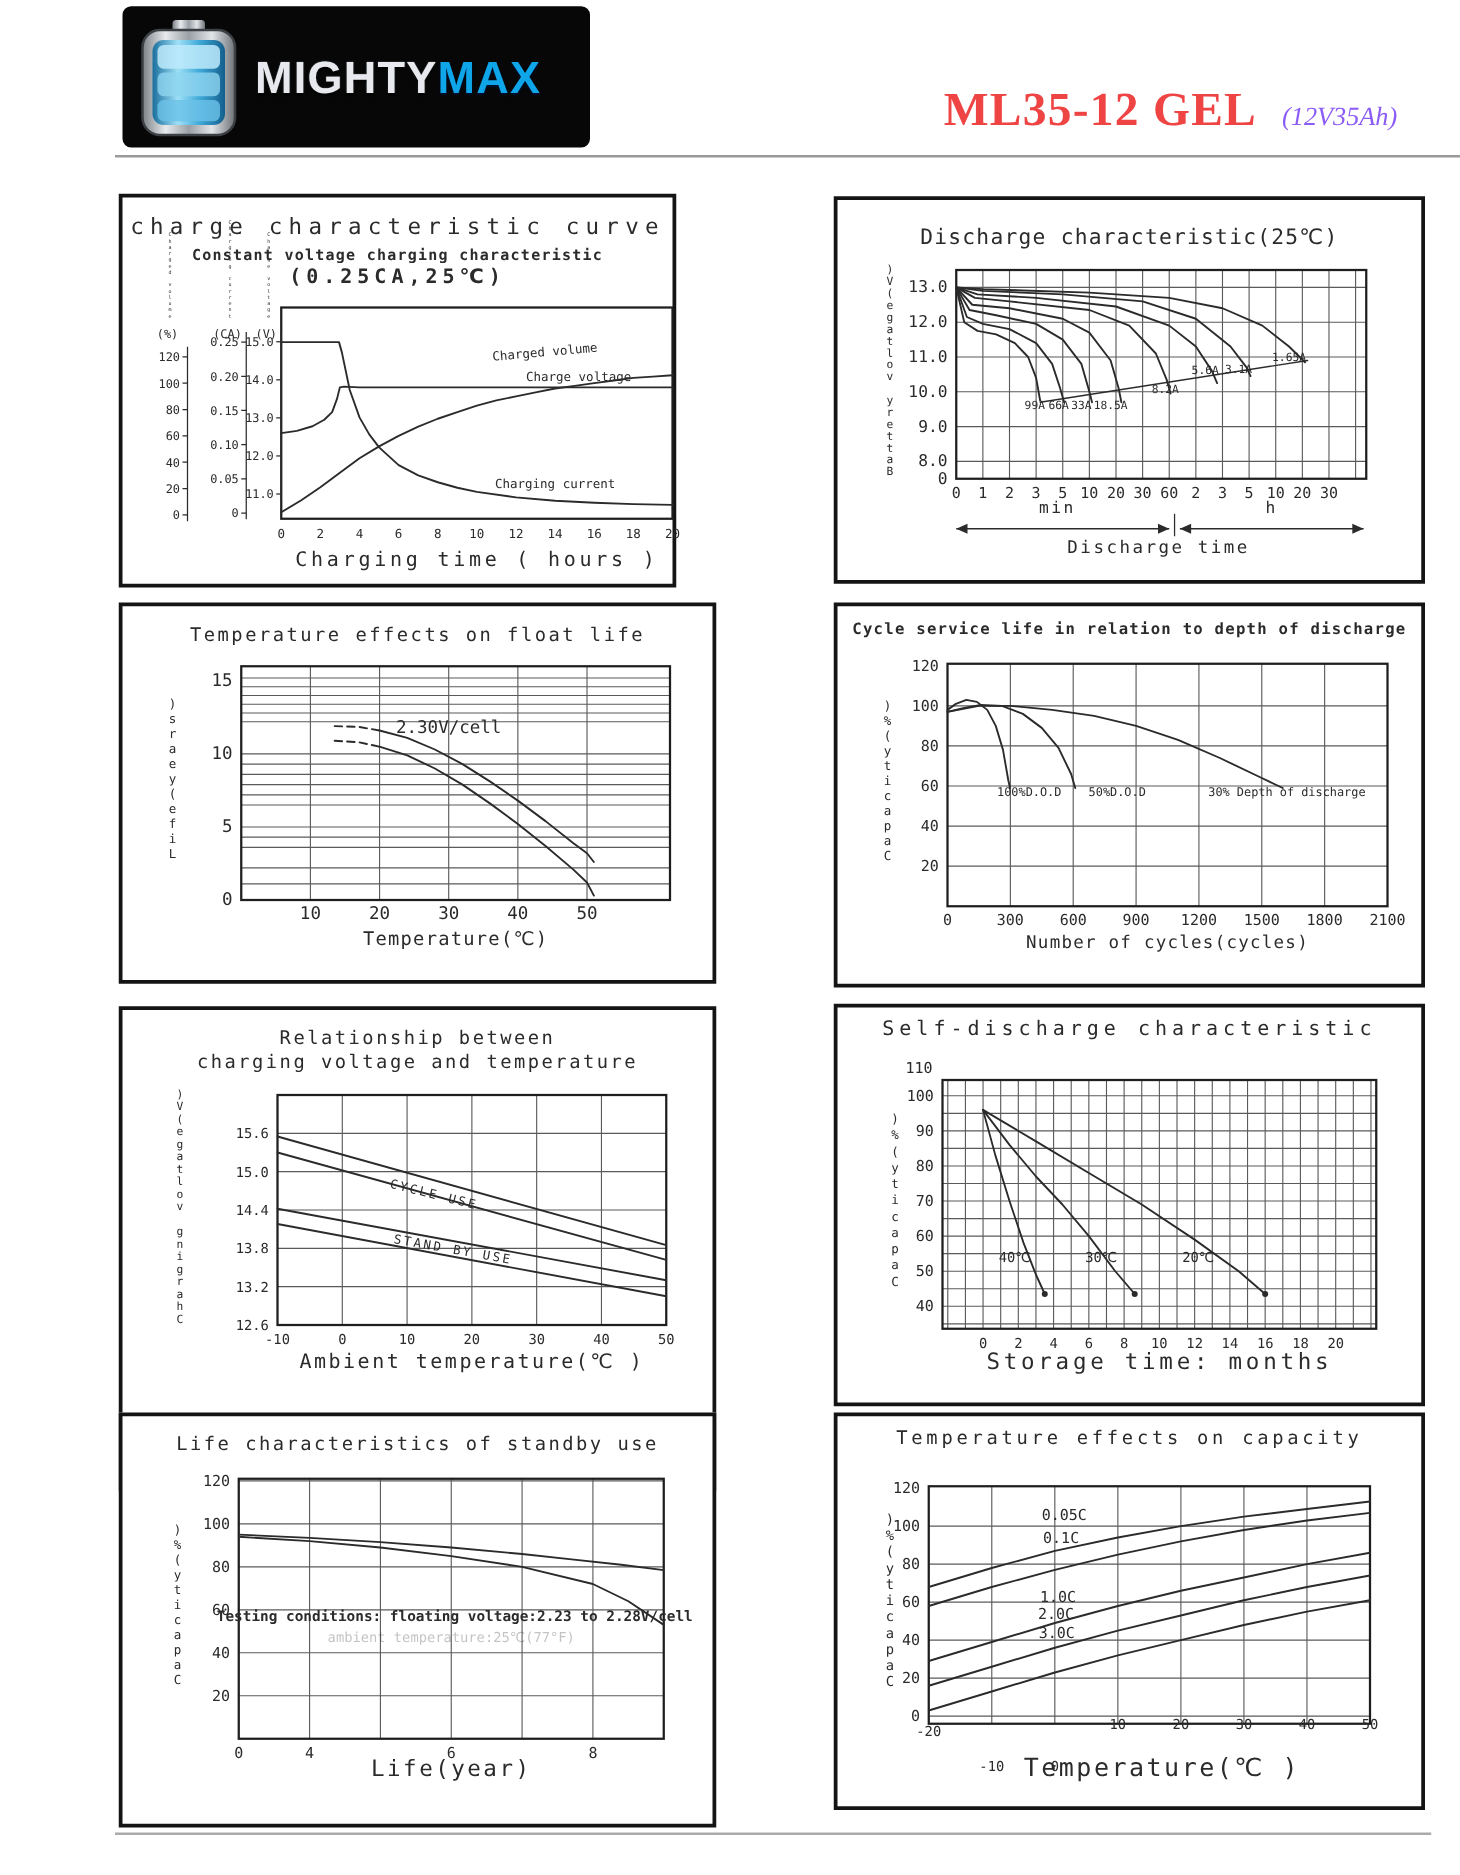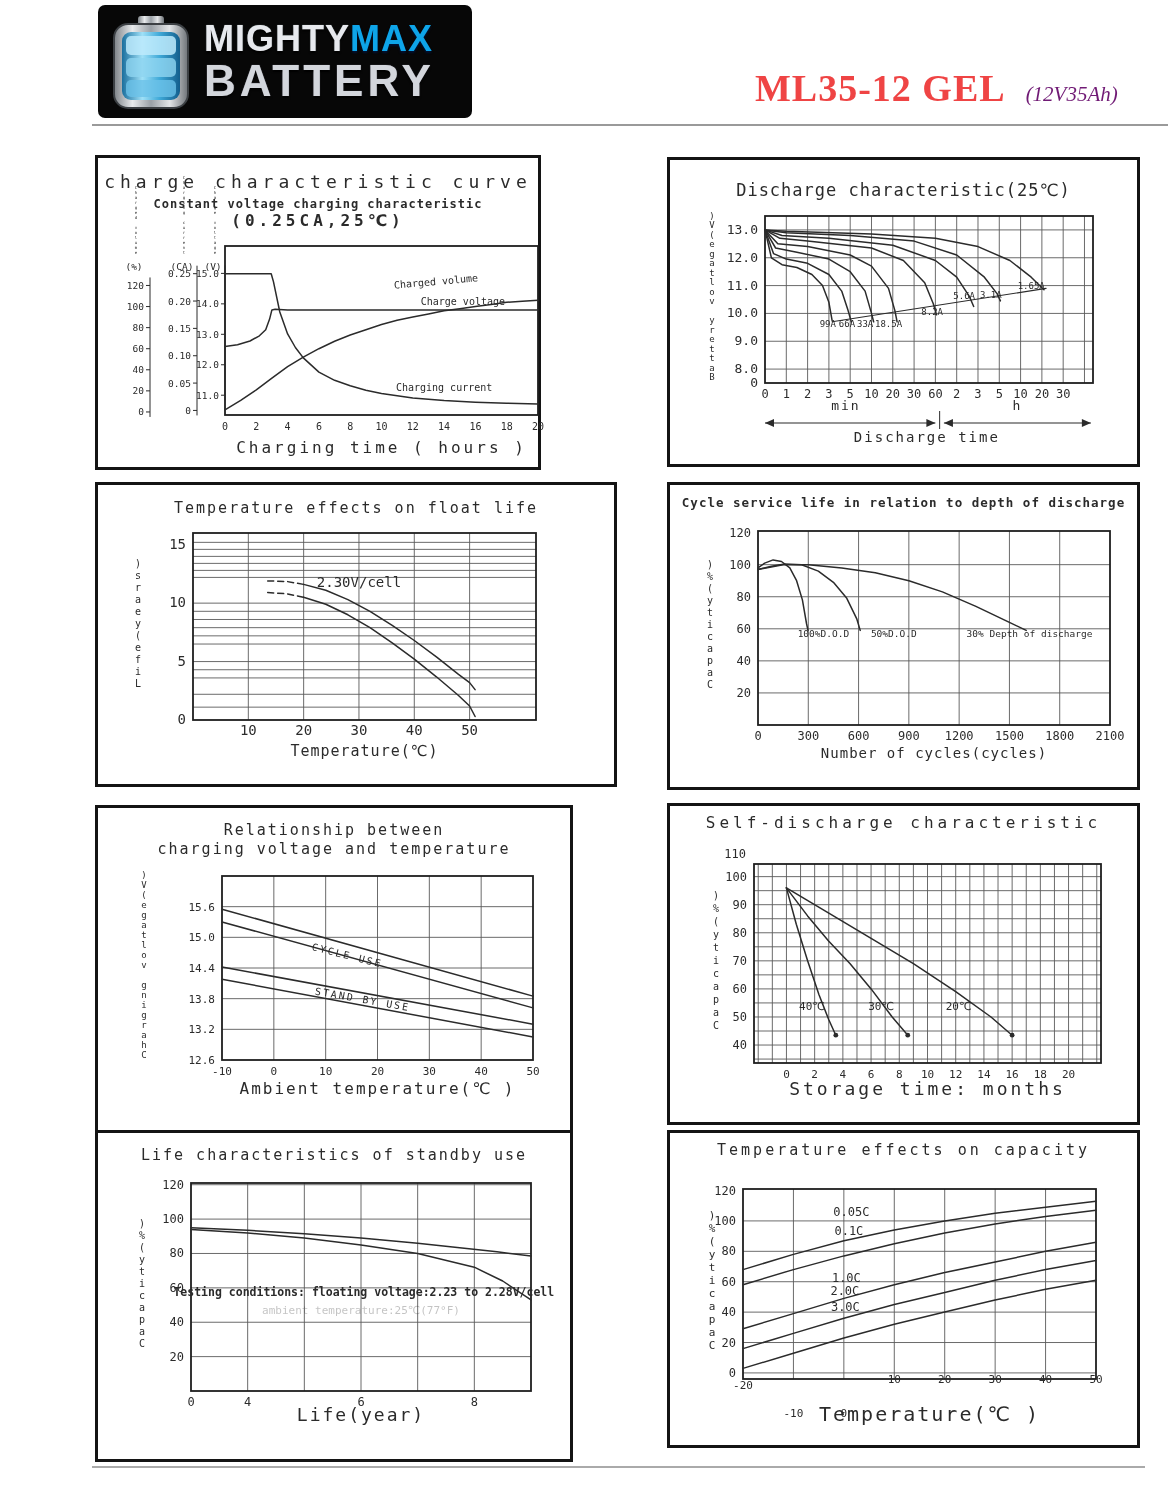--- a/index.html
+++ b/index.html
@@ -7,21 +7,21 @@
   
   .logo{position:absolute;left:98px;top:5px;width:374px;height:113px;background:#070707;border-radius:7px;display:flex;align-items:center;overflow:hidden;}
   .batt{margin-left:10px;flex:0 0 auto;}
   .brandtext{margin-left:10px;font-family:"Liberation Sans",sans-serif;font-weight:bold;line-height:1;}
   .brand-l1{font-size:36px;letter-spacing:1px;}
   .mighty{color:#e7e9ee;text-shadow:0 2px 2px #000,0 0 1px #9aa;}
   .max{color:#0ea5e9;text-shadow:0 2px 2px #013;}
   .brand-l2{font-size:44px;letter-spacing:4px;color:#d3d6dc;text-shadow:0 2px 2px #000,0 0 1px #889;margin-top:2px;}
   .model-row{position:absolute;left:755px;top:66px;display:flex;align-items:baseline;gap:20px;font-family:"Liberation Serif",serif;}
   .model{font-size:38px;font-weight:bold;color:#ef4444;letter-spacing:1px;}
-  .spec{font-size:21px;font-style:italic;color:#701a75;}
+  .spec{font-size:21px;font-style:italic;color:#8b5cf6;}
   .hrule{position:absolute;height:2px;background:#9a9a9a;}
   
   .panel{position:absolute;border:3px solid #141414;background:#fff;box-sizing:border-box;}
   .panel svg{position:absolute;left:0;top:0;}
   .ptitle{position:relative;text-align:center;color:#2b2b2b;z-index:2;}
   .t1{margin-top:13px;font-size:18px;letter-spacing:5px;}
   .t2{margin-top:20px;font-size:17px;letter-spacing:1px;}
   .t3{margin-top:14px;font-size:15px;letter-spacing:2px;}
   .t4{margin-top:10px;font-size:12.5px;letter-spacing:1px;font-weight:bold;}
   .t5{margin-top:13px;font-size:15px;letter-spacing:2px;line-height:19px;}
@@ -54,21 +54,20 @@
     </defs>
     <rect x="30" y="2" width="26" height="12" rx="3" fill="url(#met)"></rect>
     <rect x="6" y="10" width="74" height="84" rx="14" fill="url(#met)" stroke="#3c4044" stroke-width="2"></rect>
     <rect x="14" y="18" width="58" height="68" rx="9" fill="url(#blu)"></rect>
     <rect x="18" y="22" width="50" height="19" rx="5" fill="#bdeafb" opacity="0.85"></rect>
     <rect x="18" y="44" width="50" height="19" rx="5" fill="#8fd4f0" opacity="0.8"></rect>
     <rect x="18" y="66" width="50" height="17" rx="5" fill="#6bc2e8" opacity="0.8"></rect>
   </svg>
   <div class="brandtext">
     <div class="brand-l1"><span class="mighty">MIGHTY</span><span class="max">MAX</span></div>
-    <div class="brand-l2">BATTERY</div>
   </div>
 </div>
 <div class="model-row">
   <span class="model">ML35-12 GEL</span>
   <span class="spec">(12V35Ah)</span>
 </div>
 <div class="hrule" style="left:92px;top:124px;width:1076px;"></div>
 <div class="hrule" style="left:92px;top:1466px;width:1053px;background:#aaa;"></div>
 
 <section class="panel" style="left:95px;top:155px;width:446px;height:315px;">
@@ -272,21 +271,21 @@
       <line x1="95" y1="263" x2="265.38961038961037" y2="263" stroke="#2b2b2b" stroke-width="1.2"></line>
       <polygon points="95,263 104,259 104,267" fill="#2b2b2b"></polygon>
       <polygon points="265.38961038961037,263 256.38961038961037,259 256.38961038961037,267" fill="#2b2b2b"></polygon>
       <line x1="273.9090909090909" y1="263" x2="420.8701298701299" y2="263" stroke="#2b2b2b" stroke-width="1.2"></line>
       <polygon points="273.9090909090909,263 282.9090909090909,259 282.9090909090909,267" fill="#2b2b2b"></polygon>
       <polygon points="420.8701298701299,263 411.8701298701299,259 411.8701298701299,267" fill="#2b2b2b"></polygon>
       <line x1="269.6493506493506" y1="251" x2="269.6493506493506" y2="269" stroke="#2b2b2b" stroke-width="1"></line>
     </svg>
 </section>
 
-<section class="panel" style="left:95px;top:482px;width:522px;height:305px;">
+<section class="panel" style="left:95px;top:482px;width:478px;height:305px;">
   <div class="ptitle t3">Temperature effects on float life</div>
   <svg width="472" height="299">
       <line x1="150.32258064516128" y1="48" x2="150.32258064516128" y2="235" stroke="#5a5a5a" stroke-width="0.9"></line>
       <line x1="205.64516129032256" y1="48" x2="205.64516129032256" y2="235" stroke="#5a5a5a" stroke-width="0.9"></line>
       <line x1="260.9677419354839" y1="48" x2="260.9677419354839" y2="235" stroke="#5a5a5a" stroke-width="0.9"></line>
       <line x1="316.2903225806451" y1="48" x2="316.2903225806451" y2="235" stroke="#5a5a5a" stroke-width="0.9"></line>
       <line x1="371.61290322580646" y1="48" x2="371.61290322580646" y2="235" stroke="#5a5a5a" stroke-width="0.9"></line>
       <line x1="95" y1="57.349999999999994" x2="438" y2="57.349999999999994" stroke="#5a5a5a" stroke-width="0.9"></line>
       <line x1="95" y1="64.36250000000001" x2="438" y2="64.36250000000001" stroke="#5a5a5a" stroke-width="0.9"></line>
       <line x1="95" y1="71.375" x2="438" y2="71.375" stroke="#5a5a5a" stroke-width="0.9"></line>

